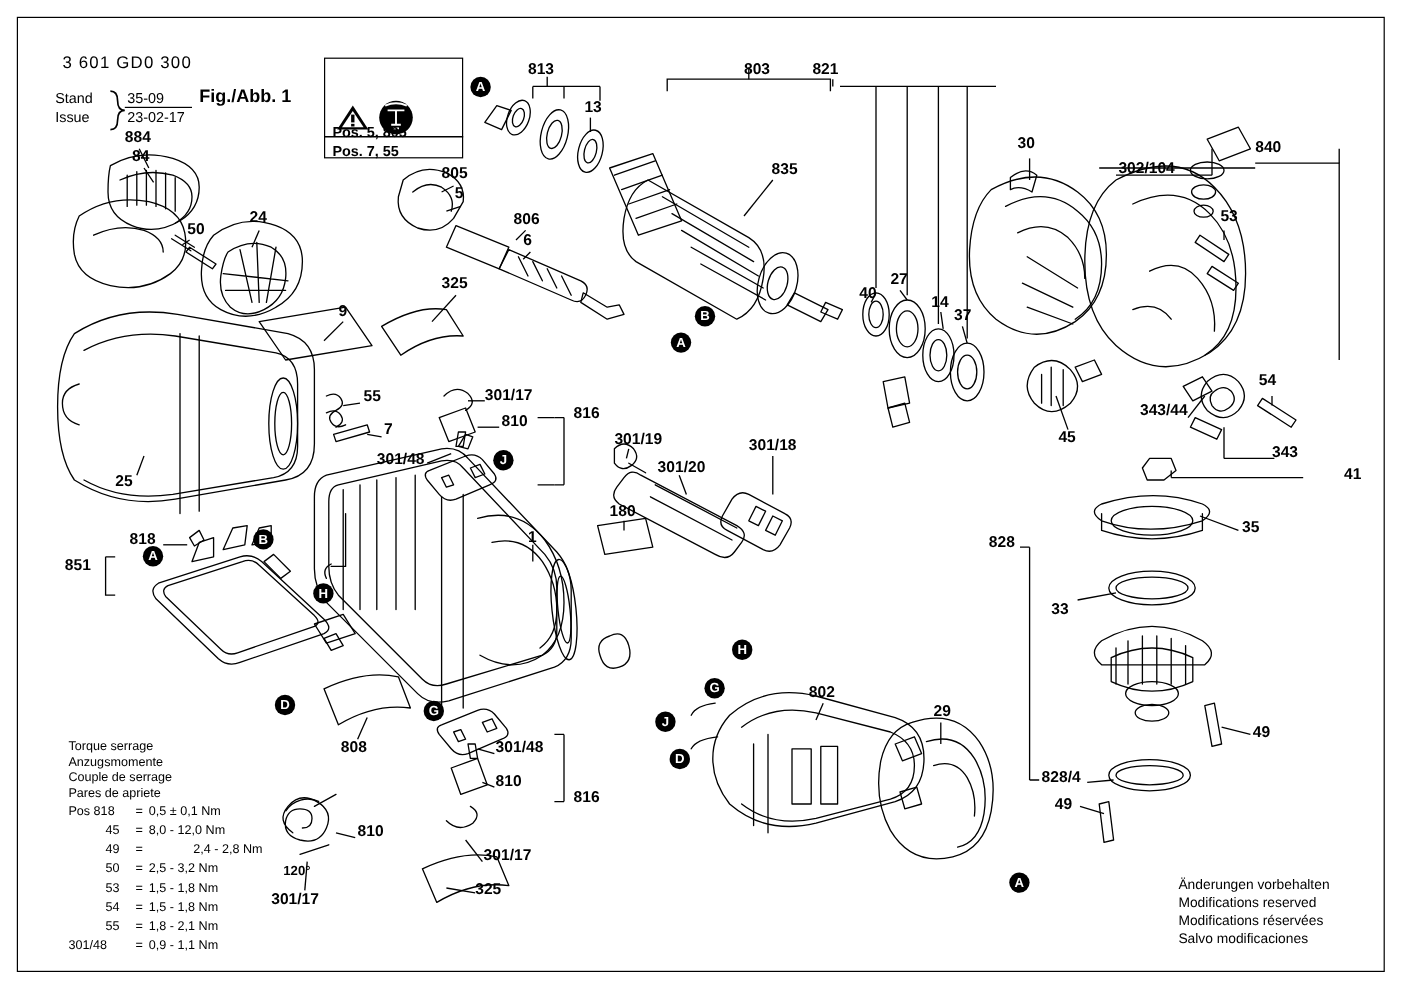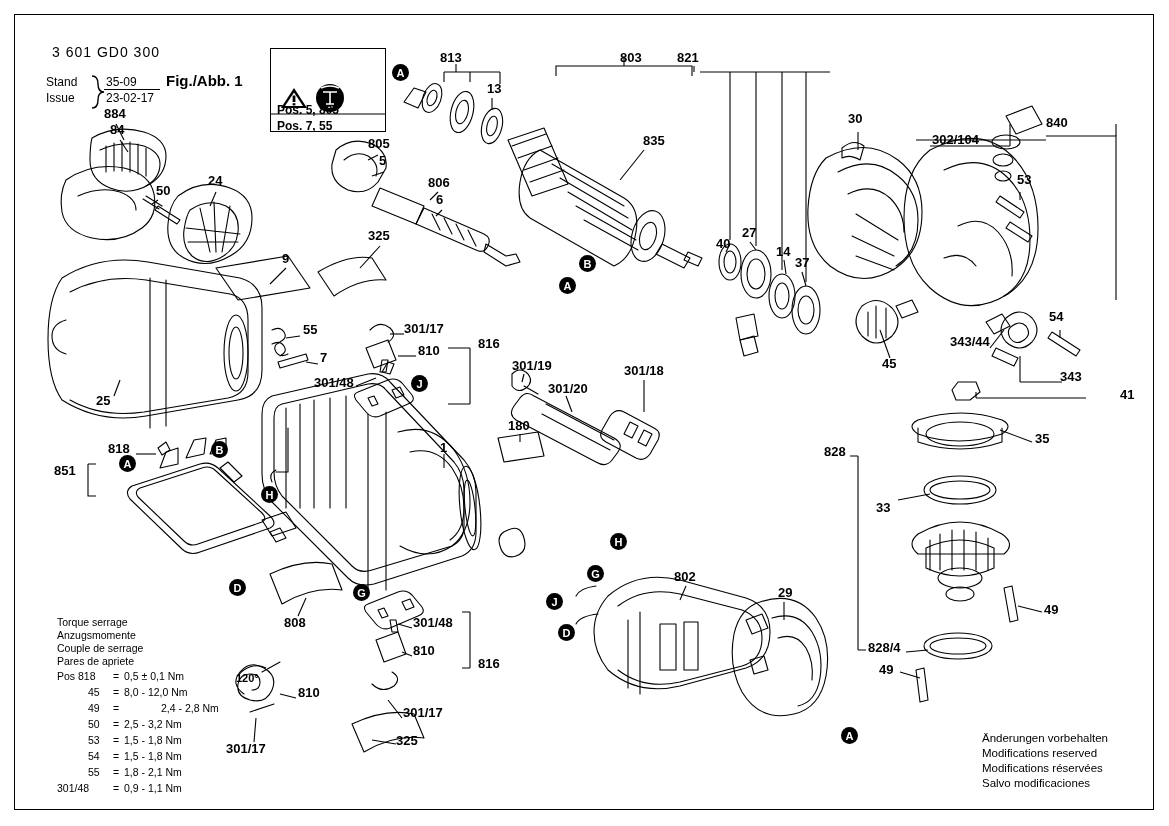--- a/index.html
+++ b/index.html
@@ -1,20 +1,20 @@
 <!DOCTYPE html>
 <html><head>
 <meta charset="utf-8">
 <style>
   html,body{margin:0;padding:0;background:#ffffff;}
   body{font-family:"Liberation Sans", sans-serif;}
   #page{position:relative;width:1169px;height:826px;background:#ffffff;overflow:hidden;}
   #frame{position:absolute;left:14px;top:14px;width:1140px;height:796px;border:1.5px solid #000;box-sizing:border-box;}
   .lbl{position:absolute;font-size:13px;font-weight:bold;color:#000;white-space:nowrap;}
-  .lbl.sm{font-size:11px;font-weight:normal;}
+  .lbl.sm{font-size:11px;font-weight:normal;margin-top:48px;}
   .hdr{position:absolute;font-size:13px;color:#000;white-space:nowrap;}
   .hdr.b{font-weight:bold;}
   .line{position:absolute;background:#000;}
   .hl{height:1px;}
   .circ{position:absolute;width:17px;height:17px;border-radius:50%;background:#000;color:#fff;font-size:11px;font-weight:bold;
         display:flex;align-items:center;justify-content:center;}
   .torque{position:absolute;font-size:10.5px;color:#000;white-space:nowrap;line-height:13.5px;}
   .foot{position:absolute;font-size:11.5px;color:#000;white-space:nowrap;line-height:15px;}
   .partno{position:absolute;font-size:14px;color:#000;white-space:nowrap;letter-spacing:1px;}
   .stand{position:absolute;font-size:12px;color:#000;white-space:nowrap;line-height:16px;}

